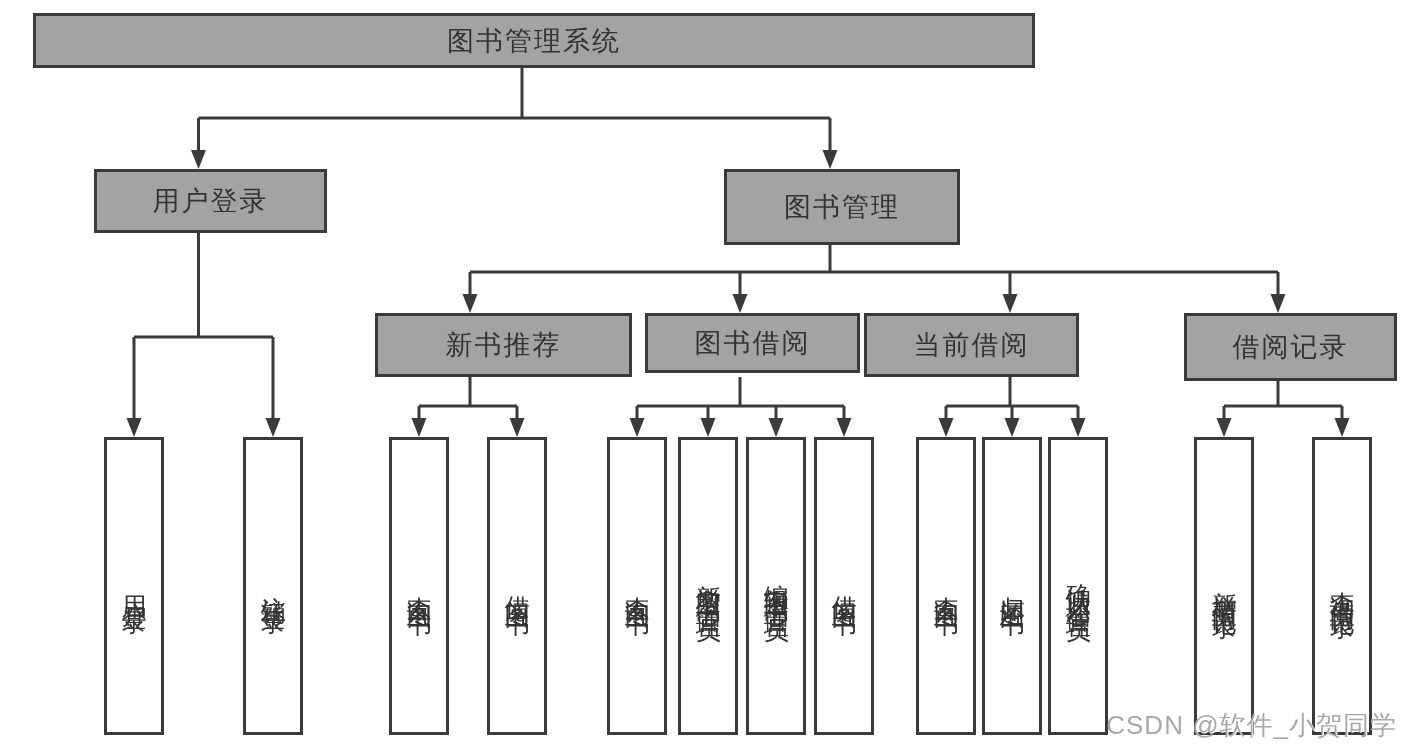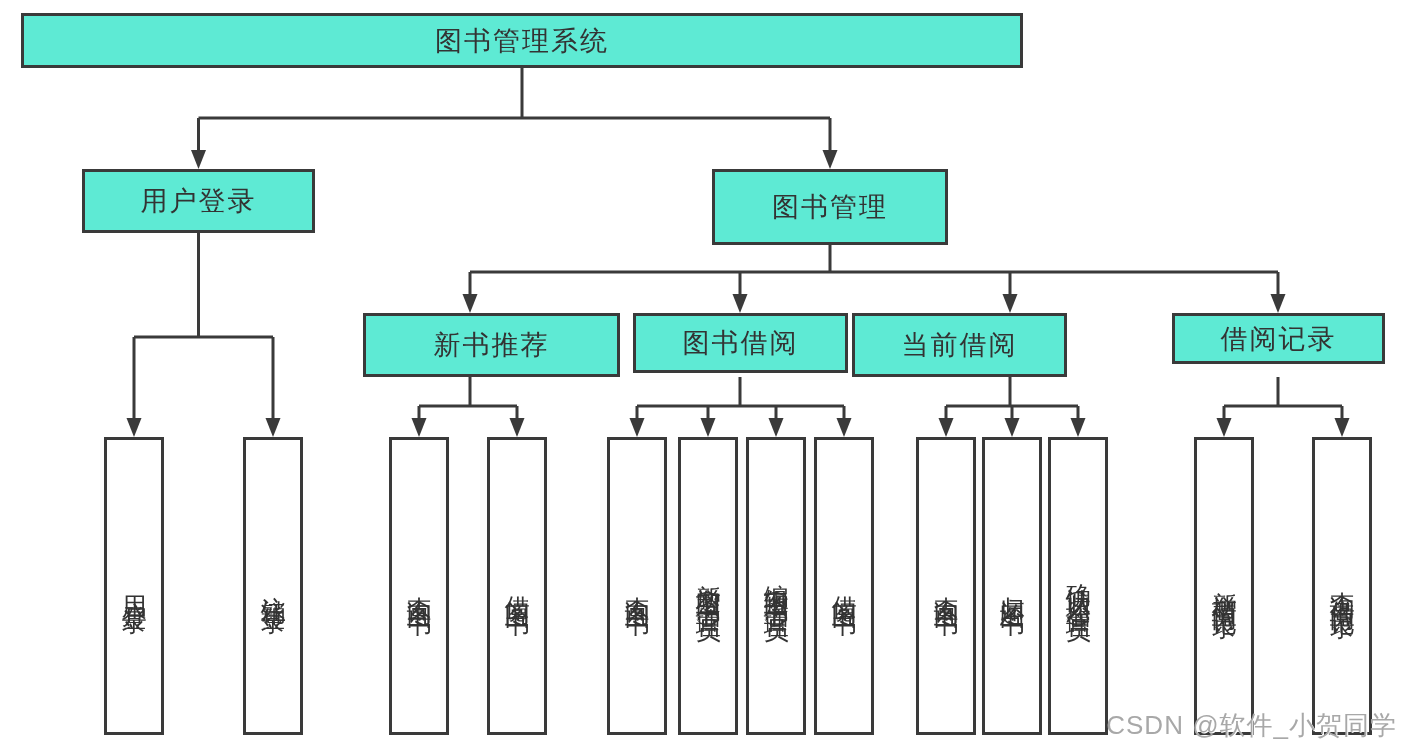--- a/index.html
+++ b/index.html
@@ -30,29 +30,30 @@
     stroke:var(--line);
     stroke-width:3;
   }
   #wires .head{
     fill:var(--line);
   }
   .box{
     position:absolute;
     box-sizing:border-box;
     border:3px solid var(--line);
-    background:#5eead4;
+    background:#a3a3a3;
     display:flex;
     align-items:center;
     justify-content:center;
     font-size:27px;
     color:var(--text);
     letter-spacing:2px;
     white-space:nowrap;
     z-index:2;
+    margin-left:12px;
   }
   .vbox{
     position:absolute;
     box-sizing:border-box;
     border:3px solid var(--line);
     background:#fff;
     display:flex;
     align-items:center;
     justify-content:center;
     writing-mode:vertical-rl;
@@ -134,21 +135,21 @@
   </svg>
 
   <div class="box" style="left:21px;top:13px;width:1002px;height:55px">图书管理系统</div>
 
   <div class="box" style="left:82px;top:169px;width:233px;height:64px">用户登录</div>
   <div class="box" style="left:712px;top:169px;width:236px;height:76px">图书管理</div>
 
   <div class="box" style="left:363px;top:313px;width:257px;height:64px">新书推荐</div>
   <div class="box" style="left:633px;top:313px;width:215px;height:60px">图书借阅</div>
   <div class="box" style="left:852px;top:313px;width:215px;height:64px">当前借阅</div>
-  <div class="box" style="left:1172px;top:313px;width:213px;height:51px">借阅记录</div>
+  <div class="box" style="left:1172px;top:313px;width:213px;height:68px">借阅记录</div>
 
   <div class="vbox" style="left:104px;top:437px;width:60px;height:298px">用户登录</div>
   <div class="vbox" style="left:243px;top:437px;width:60px;height:298px">注销登录</div>
 
   <div class="vbox" style="left:389px;top:437px;width:60px;height:298px">查询图书</div>
   <div class="vbox" style="left:487px;top:437px;width:60px;height:298px">借阅图书</div>
 
   <div class="vbox" style="left:607px;top:437px;width:60px;height:298px">查询图书</div>
   <div class="vbox" style="left:678px;top:437px;width:60px;height:298px">新增图书（管理员）</div>
   <div class="vbox" style="left:746px;top:437px;width:60px;height:298px">编辑图书（管理员）</div>

